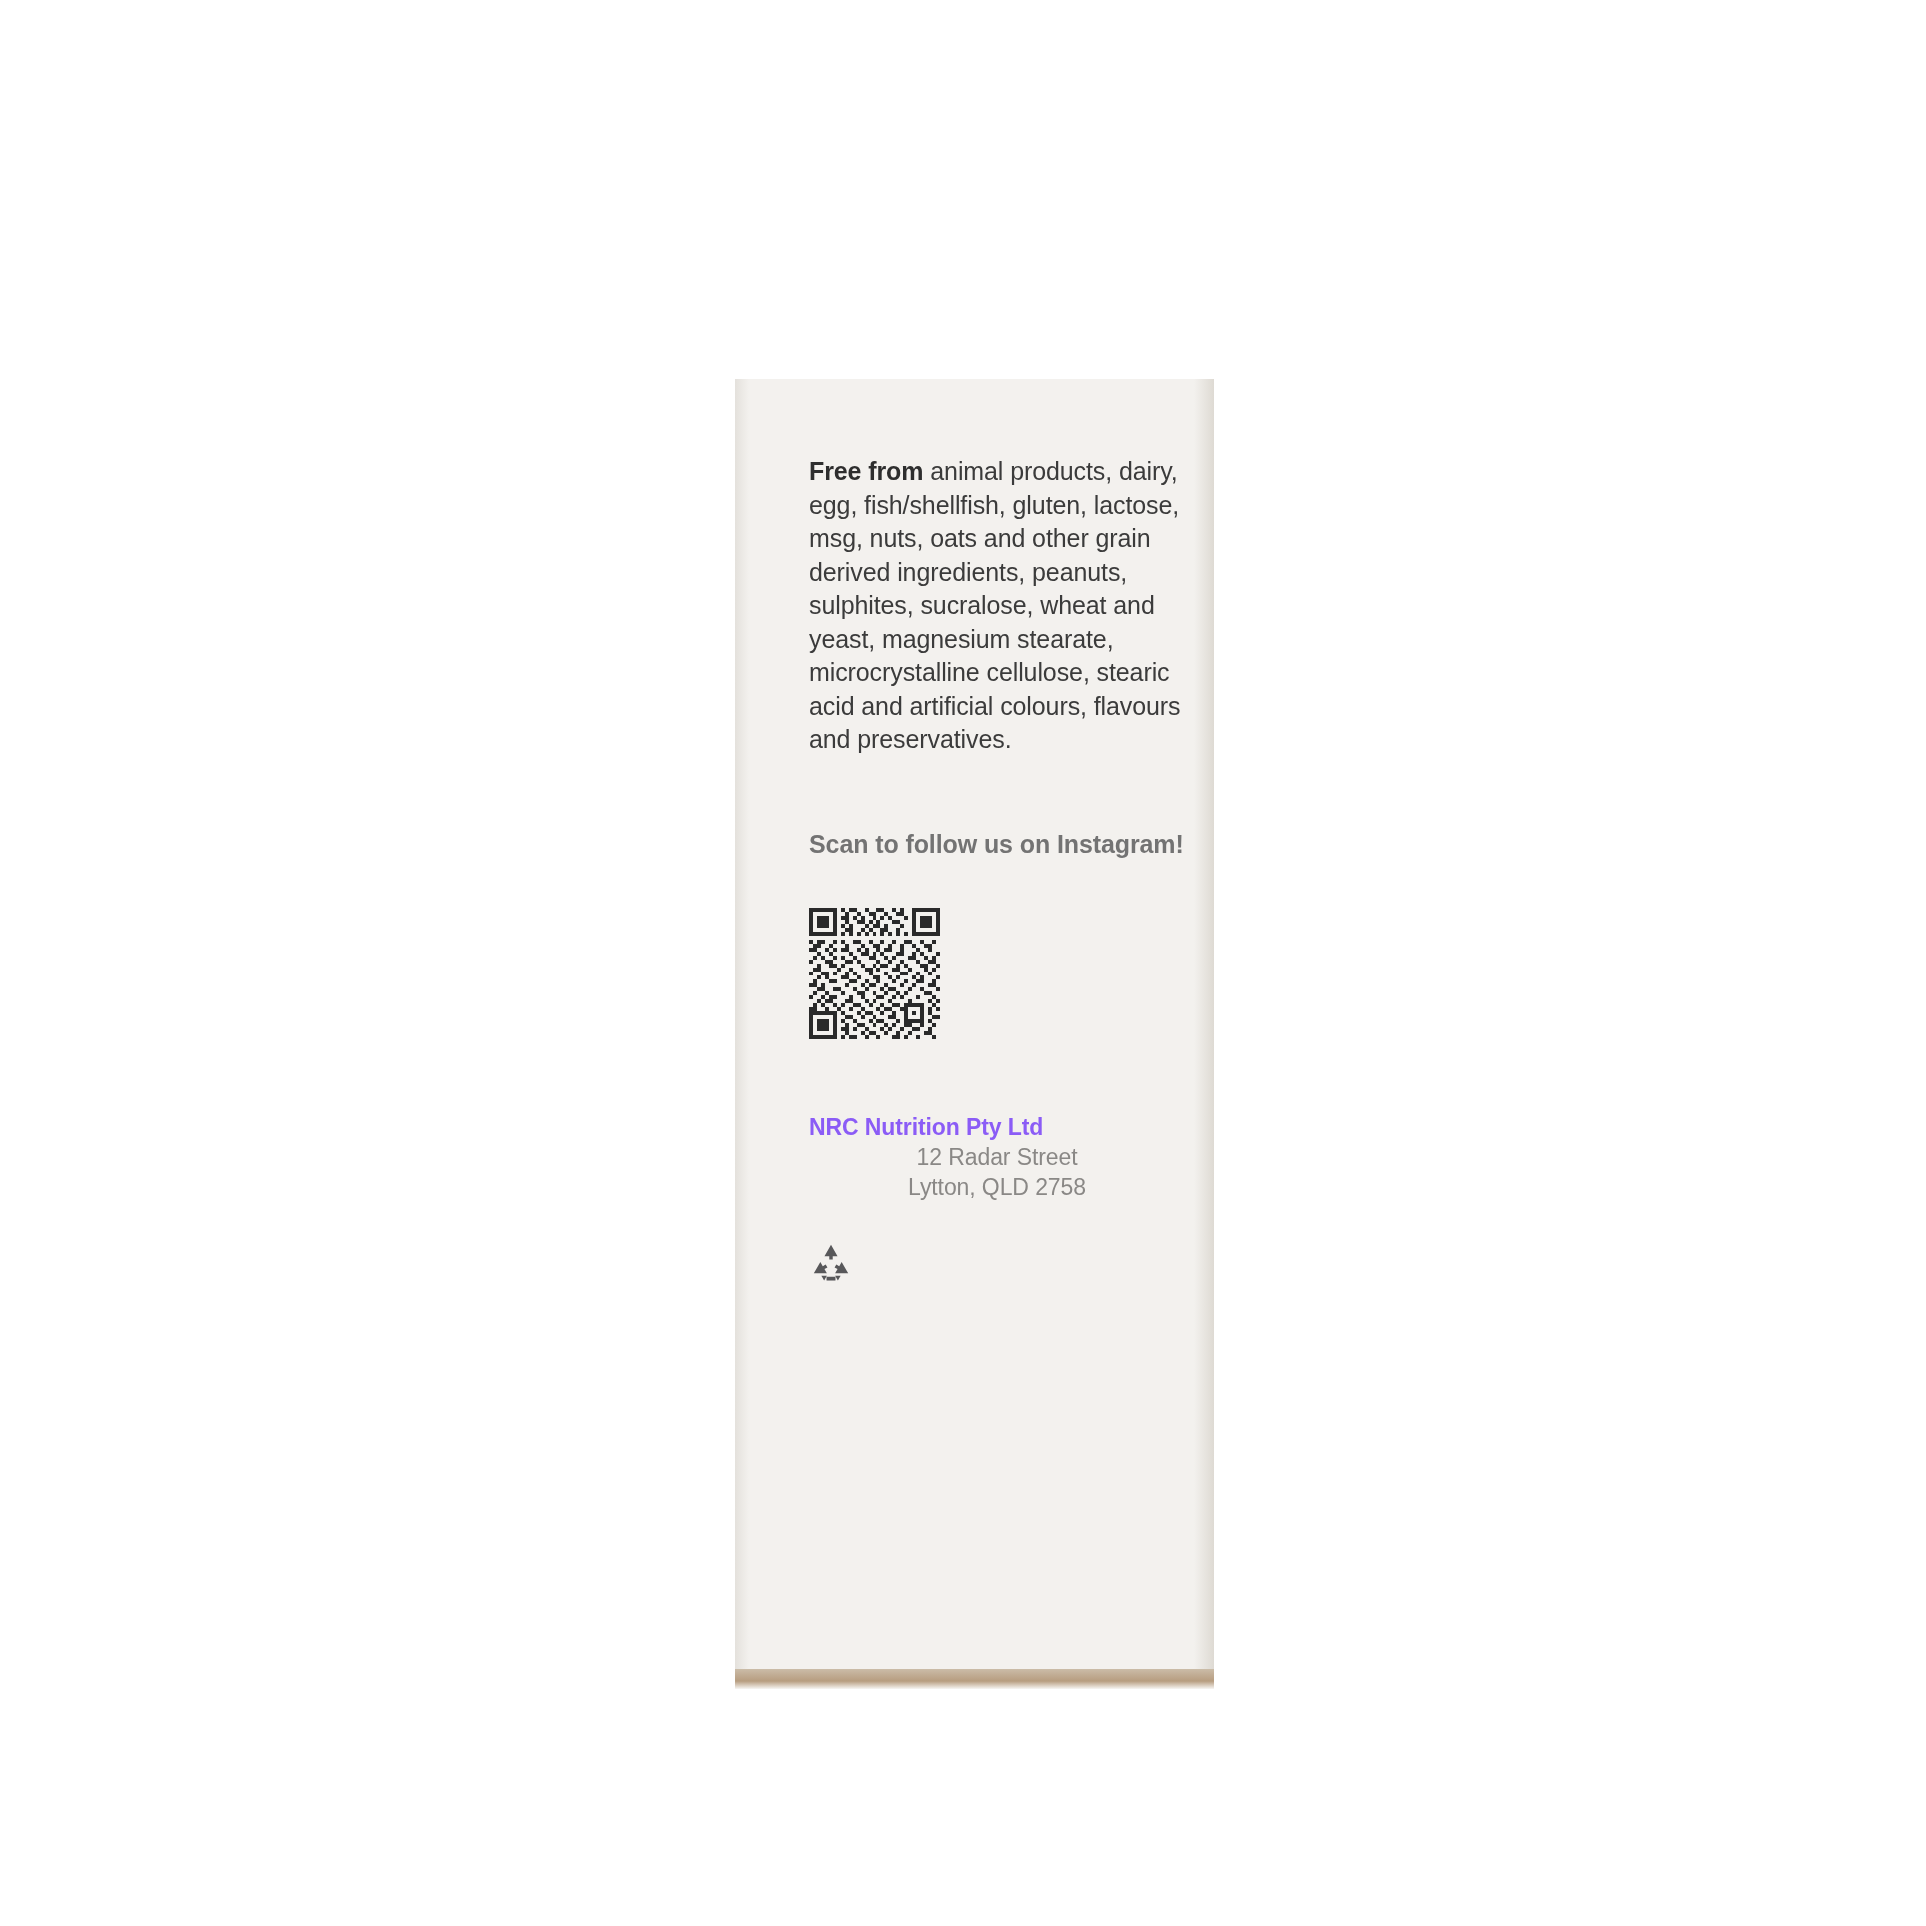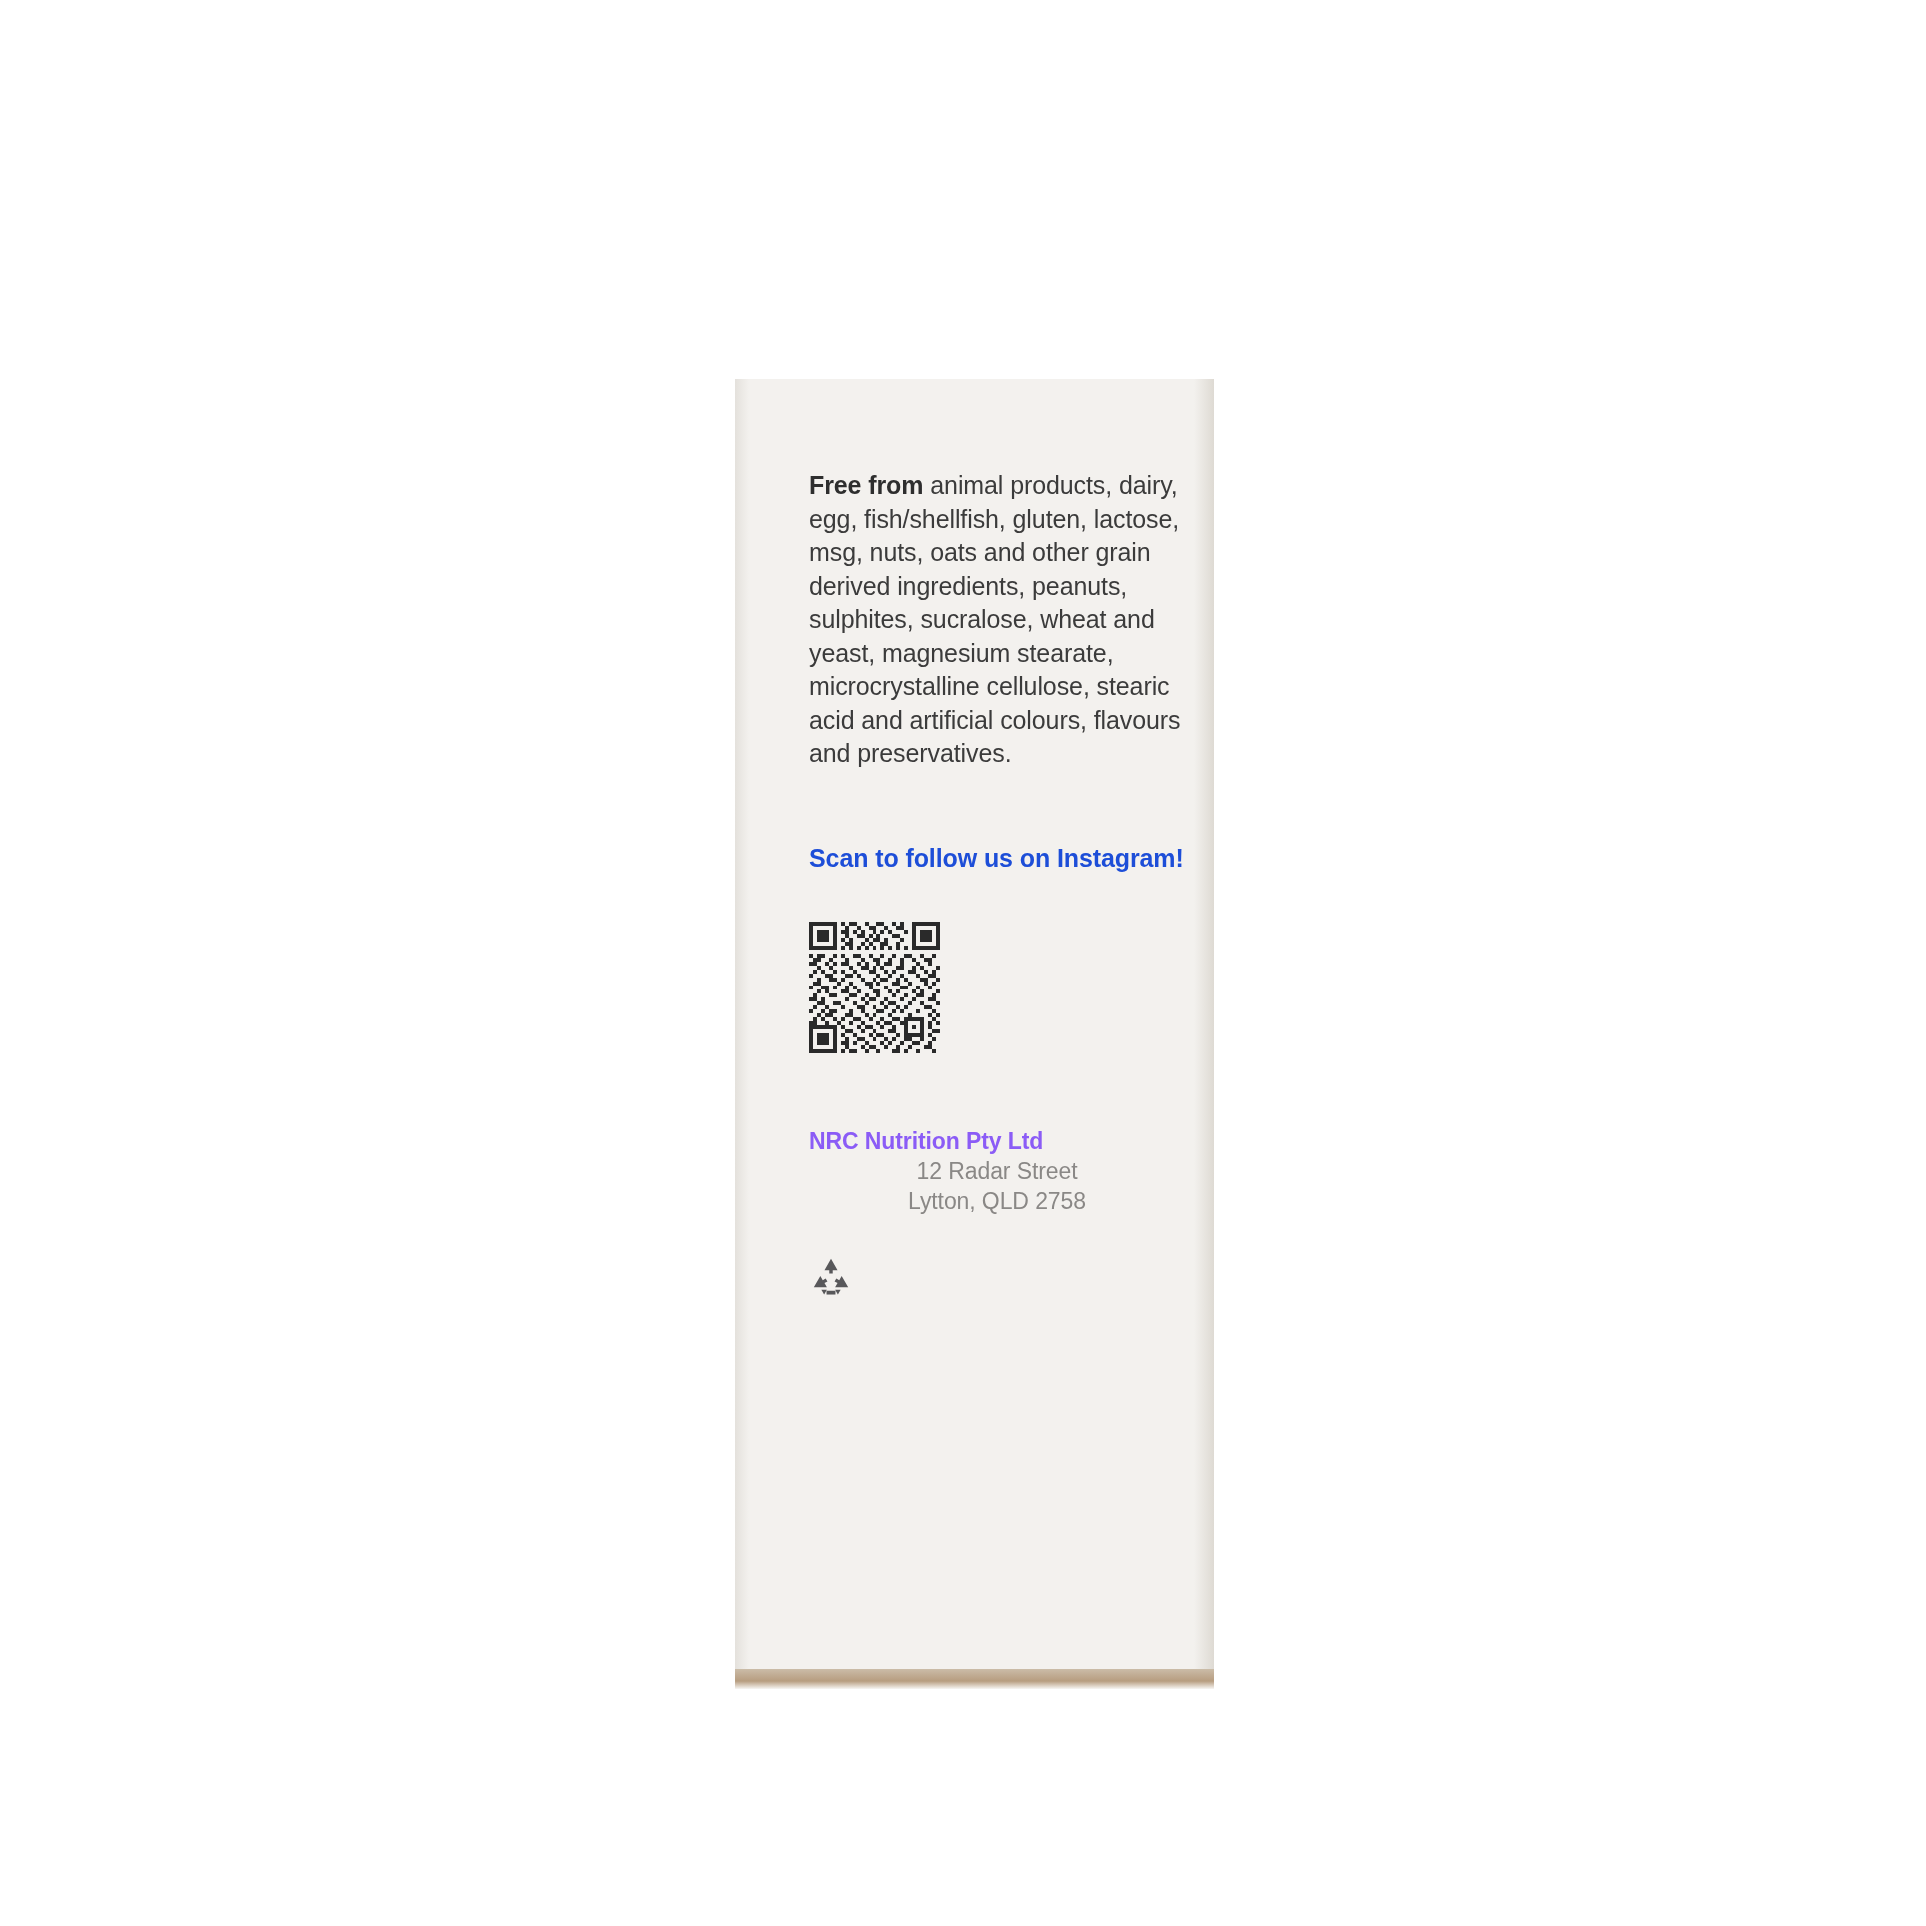--- a/index.html
+++ b/index.html
@@ -46,21 +46,21 @@
     left: 735px;
     top: 1669px;
     width: 479px;
     height: 20px;
     background: linear-gradient(to bottom, #cbbca8, #b79d80 60%, #f7f6f4);
   }
 
   .panel-content {
     position: absolute;
     left: 74px;
-    top: 90px;
+    top: 76px;
     width: 376px;
   }
 
   .para {
     color: #3b3b3b;
     font-size: 25px;
     line-height: 1.34;
     letter-spacing: -0.1px;
     margin: 0 0 0 0;
     font-weight: 400;
@@ -68,21 +68,21 @@
   .para b {
     font-weight: 700;
     color: #2e2e2e;
   }
   .para.second {
     margin-top: 34px;
   }
 
   .instagram-heading {
     margin-top: 71px;
-    color: #1d4ed8;
+    color: #737373;
     font-size: 25px;
     font-weight: 700;
     line-height: 1.28;
     letter-spacing: -0.1px;
   }
 
   #qr-code {
     margin-top: 48px;
     width: 131px;
     height: 131px;

